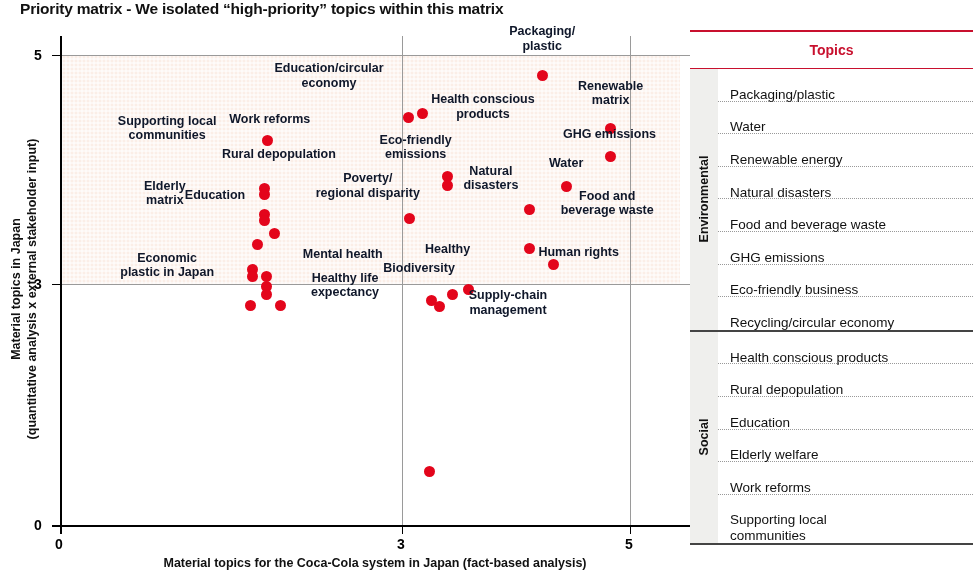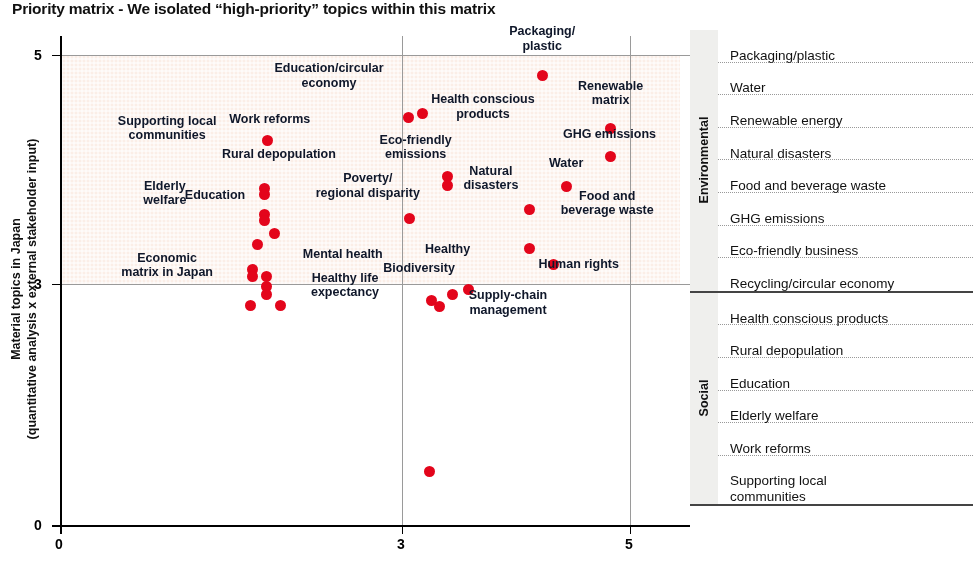--- a/index.html
+++ b/index.html
@@ -12,21 +12,21 @@
     height: 574px;
     font-family: "Liberation Sans", sans-serif;
     color: #1a1a1a;
     position: relative;
     overflow: hidden;
   }
 
   
   #chart-title {
     position: absolute;
-    left: 12px;
+    left: 20px;
     top: 0px;
     font-size: 15.5px;
     font-weight: bold;
     letter-spacing: -0.2px;
     color: #111111;
     white-space: nowrap;
   }
 
   
   #plot-area {
@@ -205,20 +205,21 @@
   <div class="tick-label" style="left:34px; top:19px;">5</div>
   <div class="tick-label" style="left:34px; top:248px;">3</div>
   <div class="tick-label" style="left:34px; top:489px;">0</div>
 
   <div class="tick-label" style="left:55px;  top:508px;">0</div>
   <div class="tick-label" style="left:397px; top:508px;">3</div>
   <div class="tick-label" style="left:625px; top:508px;">5</div>
 
   <div id="ylabel" style="white-space: pre-line;">Material topics in Japan
 (quantitative analysis x external stakeholder input)</div>
+  <div id="xlabel">Material topics for the Coca-Cola system in Japan (fact-based analysis)</div>
 
   <div id="dot-layer">
       <div class="dot" title="Packaging/
 plastic" style="left: 542.22px; top: 47.68px;"></div>
       <div class="dot" title="Renewable
 energy" style="left: 610.62px; top: 100.32px;"></div>
       <div class="dot" title="GHG emissions" style="left: 610.62px; top: 128.52px;"></div>
       <div class="dot" title="Health conscious
 products" style="left: 422.52px; top: 85.28px;"></div>
       <div class="dot" title="Recycling/circular
@@ -273,35 +274,38 @@
       <div class="point-label" style="left: 400.92px; width: 180px; top: 135.56px;">Natural
 disasters</div>
       <div class="point-label" style="left: 277.8px; width: 180px; top: 143px;">Poverty/
 regional disparity</div>
       <div class="point-label" style="left: 179.76px; width: 180px; top: 83.86px;">Work reforms</div>
       <div class="point-label" style="left: 77.16px; width: 180px; top: 85.74px;">Supporting local
 communities</div>
       <div class="point-label" style="left: 188.88px; width: 180px; top: 118.64px;">Rural depopulation</div>
       <div class="point-label" style="left: 125.04px; width: 180px; top: 160px;">Education</div>
       <div class="point-label" style="left: 74.88px; width: 180px; top: 150.6px;">Elderly
-welfare</div>
+matrix</div>
       <div class="point-label" style="left: 77.16px; width: 180px; top: 222.98px;">Economic
-matrix in Japan</div>
+plastic in Japan</div>
       <div class="point-label" style="left: 252.72px; width: 180px; top: 219.22px;">Mental health</div>
       <div class="point-label" style="left: 255px; width: 180px; top: 242.72px;">Healthy life
 expectancy</div>
       <div class="point-label" style="left: 357.6px; width: 180px; top: 213.58px;">Healthy</div>
-      <div class="point-label" style="left: 488.7px; width: 180px; top: 229px;">Human rights</div>
+      <div class="point-label" style="left: 488.7px; width: 180px; top: 217px;">Human rights</div>
       <div class="point-label" style="left: 329.1px; width: 180px; top: 233.32px;">Biodiversity</div>
       <div class="point-label" style="left: 418.02px; width: 180px; top: 260px;">Supply-chain
 management</div>
     </div>
 </div>
 
 <div id="topics-table">
+  <div id="topics-head">
+    <div id="topics-head-label">Topics</div>
+  </div>
   <div id="topics-body">
       <div class="topics-group">
         <div class="group-tab">
           <div class="group-tab-text">Environmental</div>
         </div>
         <div class="group-rows">
           <div class="topic-row">
             <span>Packaging/plastic</span>
           </div>
           <div class="topic-row">

